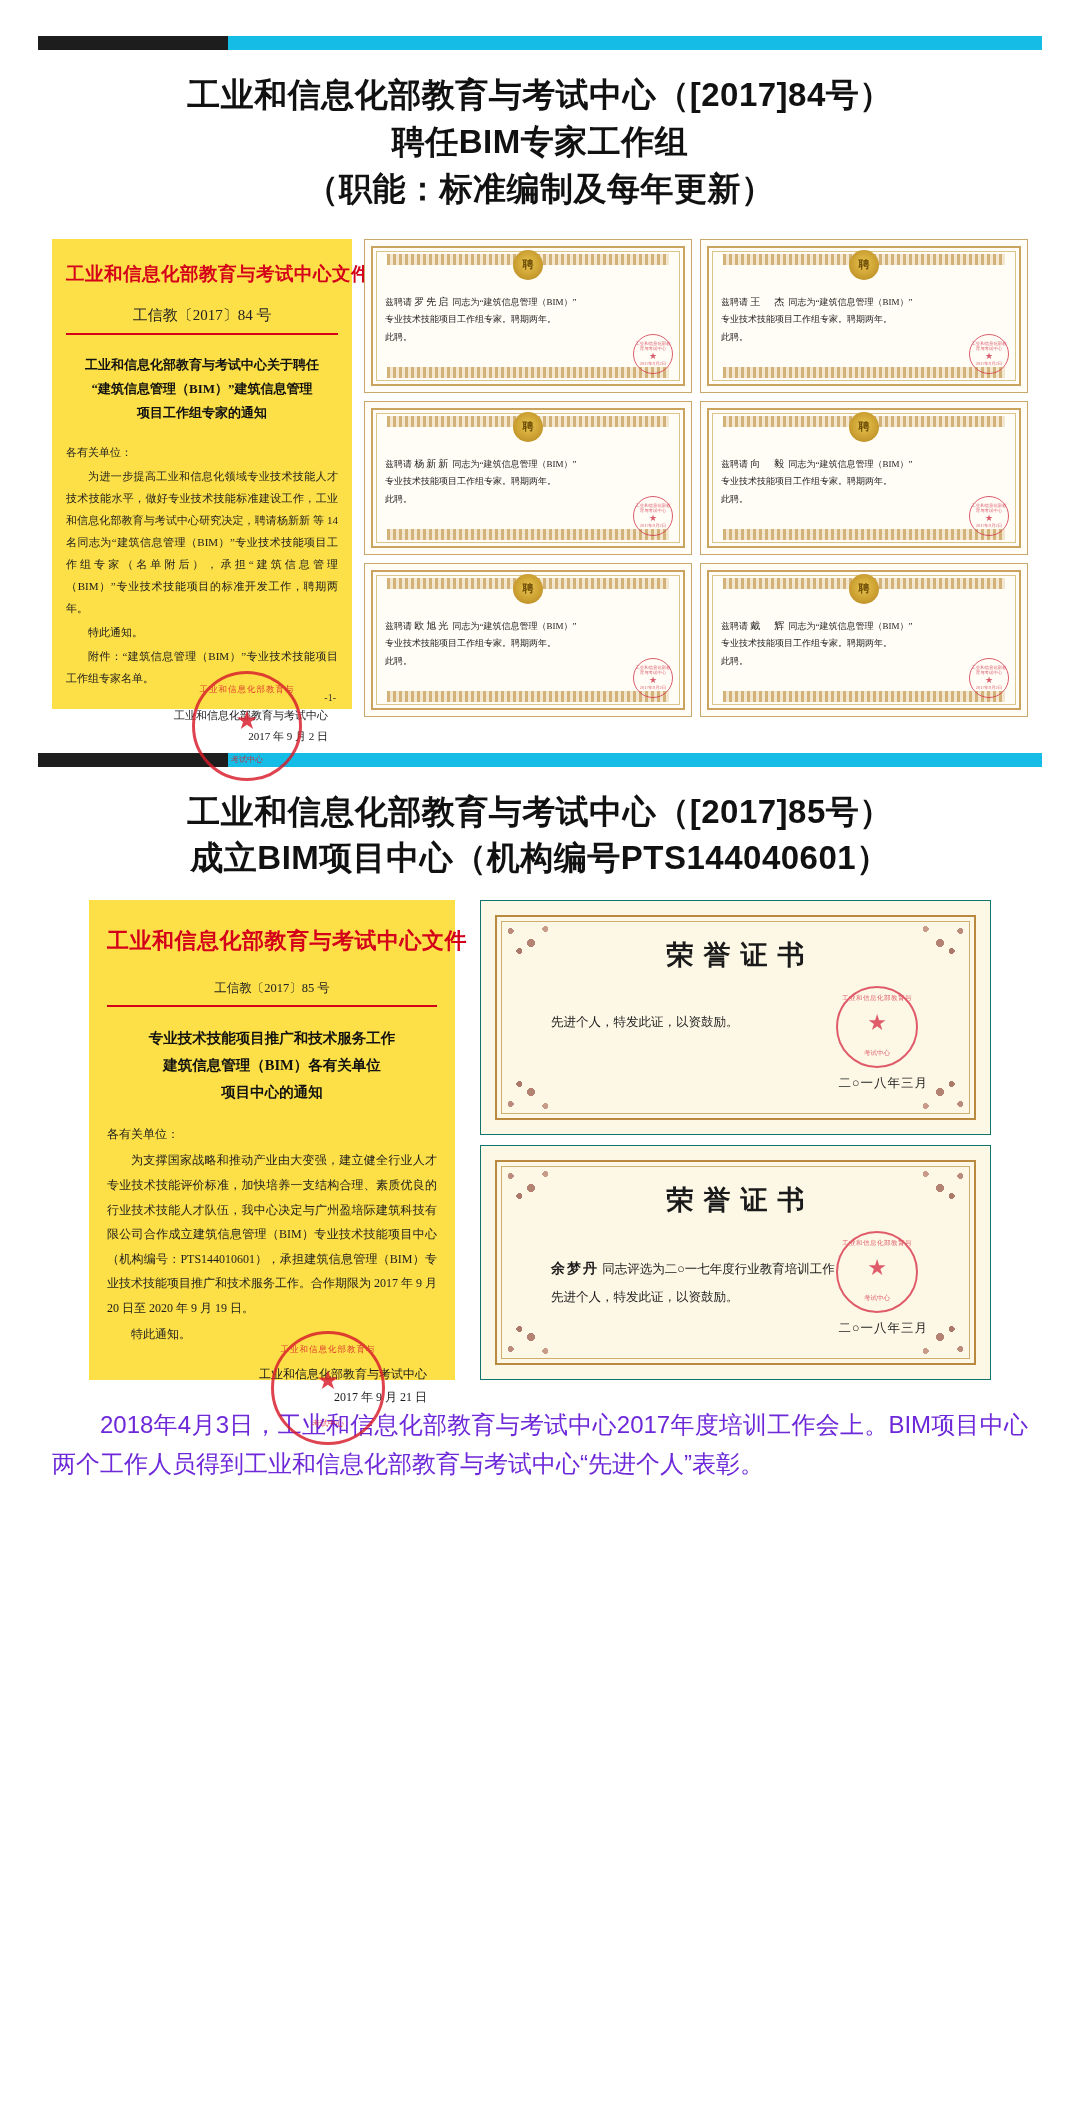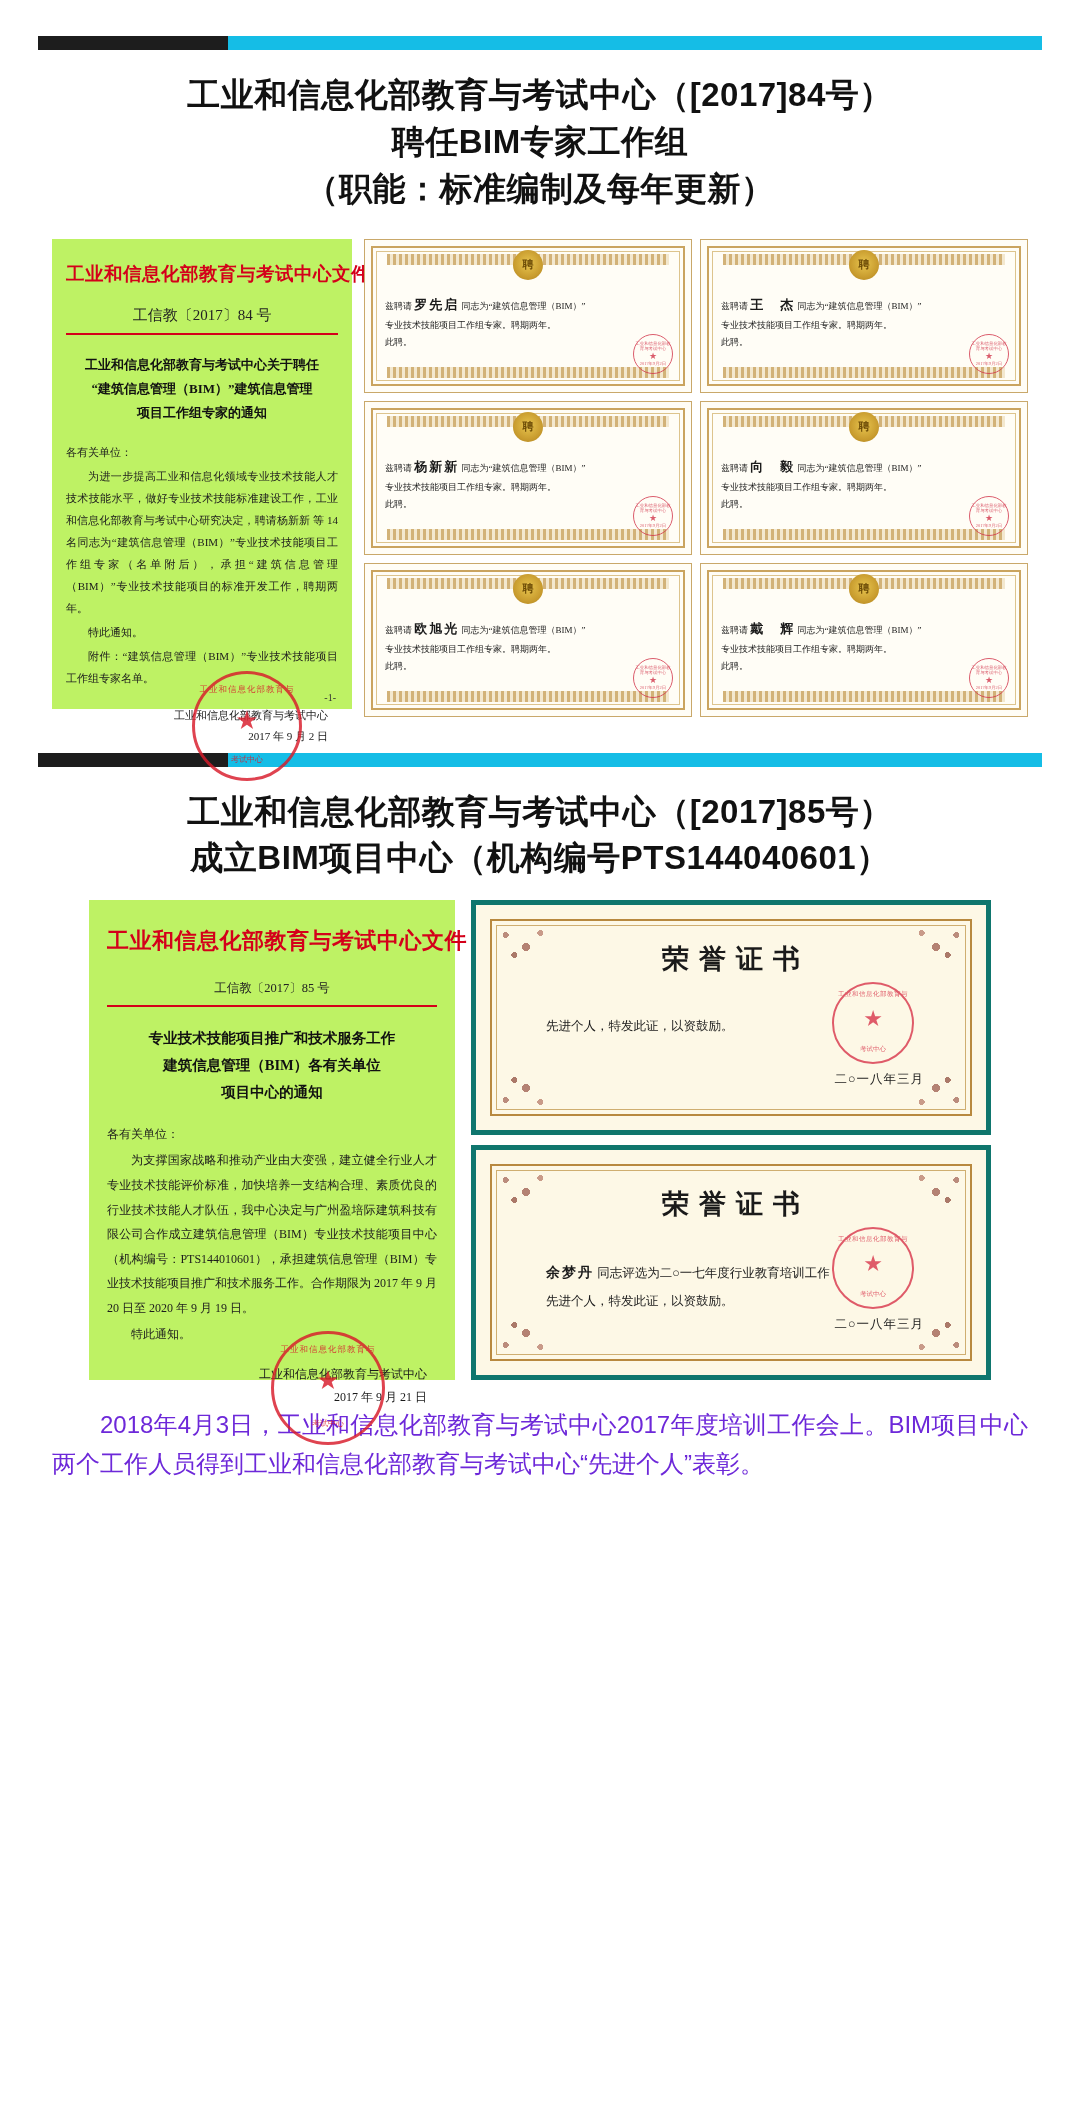--- a/index.html
+++ b/index.html
@@ -52,21 +52,21 @@
     margin: 26px 0 0 0;
     display: flex;
     justify-content: center;
     align-items: flex-start;
     gap: 12px;
     padding: 0 26px 0 26px;
   }
 
   
   .doc-sheet {
-    background: #bef264;
+    background: #fde047;
     position: relative;
     box-sizing: border-box;
   }
   .doc-1 {
     width: 300px;
     height: 470px;
     padding: 22px 14px 10px 14px;
   }
   .doc-head {
     text-align: center;
@@ -219,22 +219,22 @@
   .cert-text {
     position: absolute;
     left: 20px; right: 20px;
     top: 52px;
     font-family: "Liberation Serif", serif;
     font-size: 9px;
     color: #1b1b1b;
     line-height: 1.95;
   }
   .cert-text .l1 .nm {
-    font-weight: bold;
-    font-size: 13px;
+    font-weight: normal;
+    font-size: 10px;
     letter-spacing: 2px;
   }
   .cert-text .l3 { text-indent: 0; }
   .cert-stamp {
     position: absolute;
     right: 18px; bottom: 18px;
     width: 40px; height: 40px;
     border: 1.5px solid #d2344a;
     border-radius: 50%;
     color: #d2344a;
@@ -272,21 +272,22 @@
     width: 520px;
     display: flex;
     flex-direction: column;
     gap: 10px;
   }
   .honor {
     position: relative;
     height: 235px;
     background: #fdf8e6;
     box-sizing: border-box;
-    border: 5px solid #0f766e;
+    border: 1px solid #0f766e;
+    margin-left: 9px;
   }
   .honor-border {
     position: absolute;
     inset: 14px;
     border: 2px solid #b8893f;
   }
   .honor-border:before {
     content: "";
     position: absolute;
     inset: 4px;

